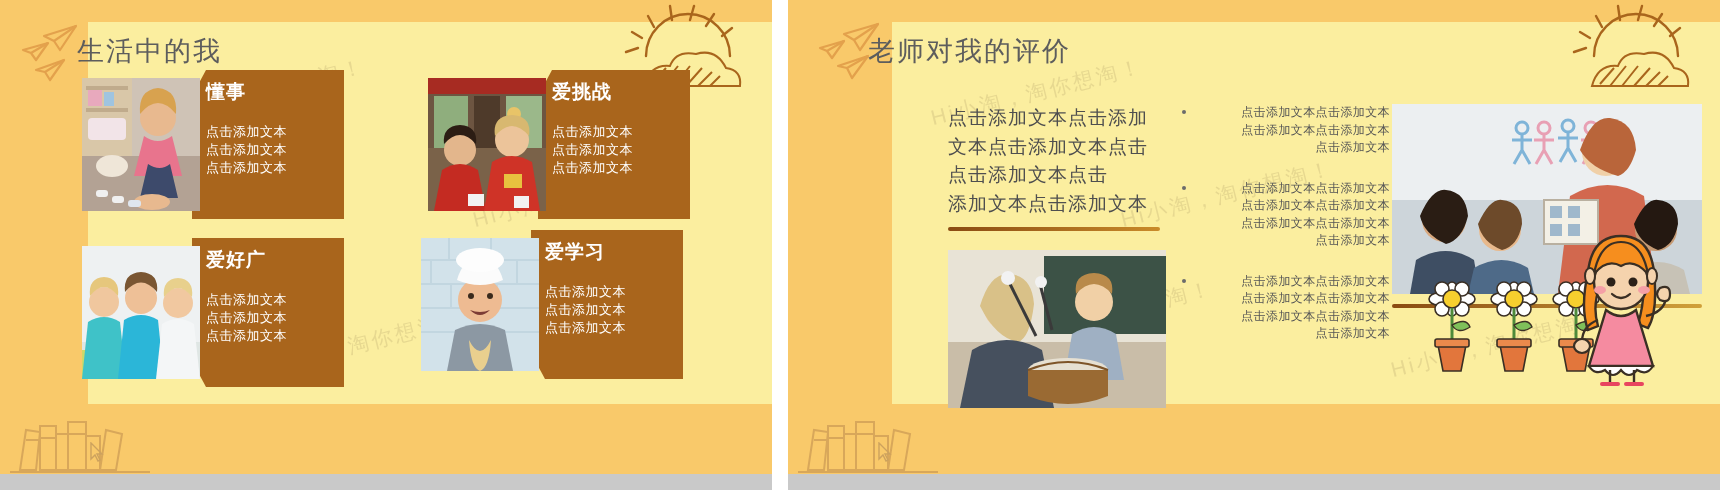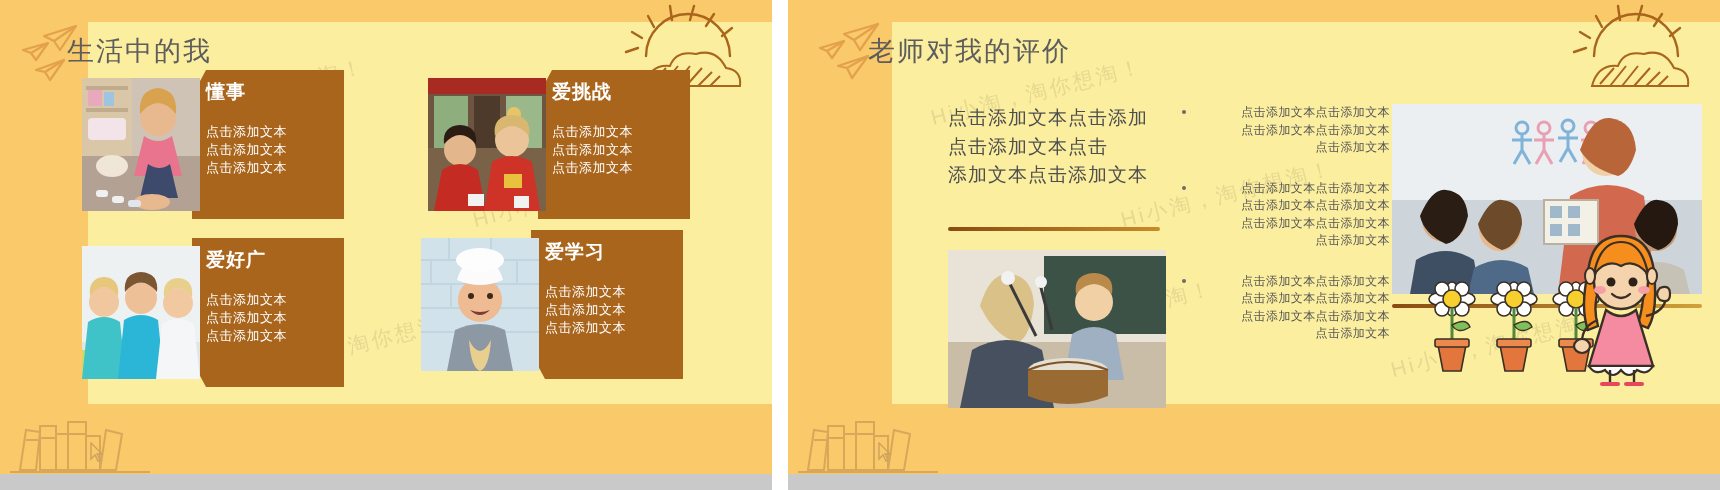--- a/index.html
+++ b/index.html
@@ -23,21 +23,21 @@
 
   
   .planes { position:absolute; left:18px; top:8px; width:220px; height:80px; pointer-events:none; }
   .sun    { position:absolute; right:6px; top:-6px; width:180px; height:110px; pointer-events:none; }
   .books  { position:absolute; left:10px; bottom:16px; width:200px; height:78px; pointer-events:none; }
   .wm { position:absolute; color:rgba(160,140,90,.22); font-size:21px; letter-spacing:3px;
         transform:rotate(-14deg); white-space:nowrap; pointer-events:none; user-select:none; }
 
   
   .title { position:absolute; font-size:27px; color:#5d5d5d; letter-spacing:2px; white-space:nowrap; }
-  .slide.left  .title { left:67px; top:33px;text-align:right; }
+  .slide.left  .title { left:77px; top:33px;text-align:right; }
   .slide.right .title { left:80px; top:33px; }
 
   
   .cards { position:absolute; left:82px; top:78px; width:660px; height:310px; }
   .card { position:absolute; width:250px; height:133px; }
   .card.c0 { left:0px;   top:0px; }
   .card.c1 { left:346px; top:0px; }
   .card.c2 { left:0px;   top:168px;text-decoration:underline; }
   .card.c3 { left:339px; top:160px; }
 
@@ -300,20 +300,21 @@
     <div class="wm" style="left:140px; top:78px;">Hi小淘，淘你想淘！</div>
     <div class="wm" style="left:330px; top:180px;">Hi小淘，淘你想淘！</div>
     <div class="wm" style="left:600px; top:330px;">Hi小淘，淘你想淘！</div>
     <div class="wm" style="left:210px; top:300px;">Hi小淘，淘你想淘！</div>
 
     <div class="title">老师对我的评价</div>
 
     <div class="panel" style="background:none; left:104px; top:22px; right:0; bottom:86px;">
       <div class="para">
         <div>点击添加文本点击添加</div>
+        <div>文本点击添加文本点击</div>
         <div>点击添加文本点击</div>
         <div>添加文本点击添加文本</div>
       </div>
 
       <div class="rule"></div>
 
       <div class="musicpic">
         <svg viewBox="0 0 218 158" width="218" height="158">
           <rect width="218" height="158" fill="#d7cfc0"></rect>
           <rect x="0" y="0" width="218" height="92" fill="#e8e3d6"></rect>

